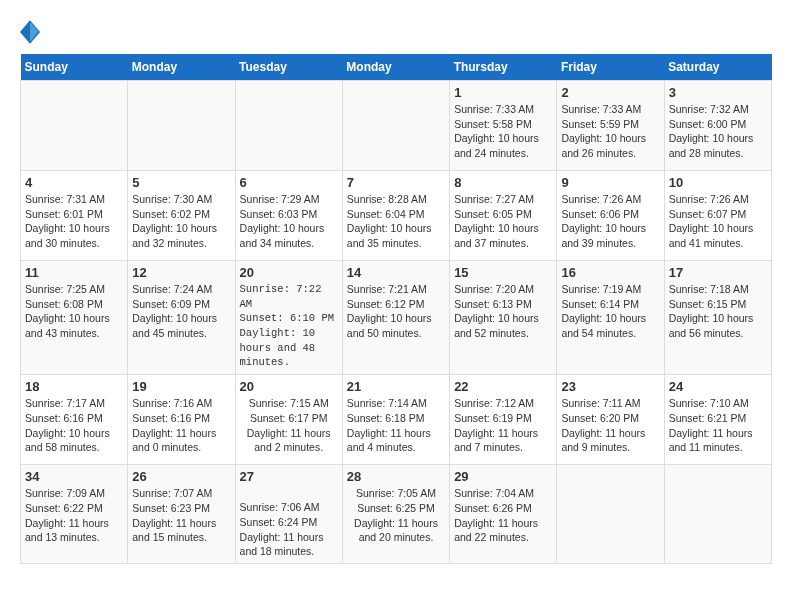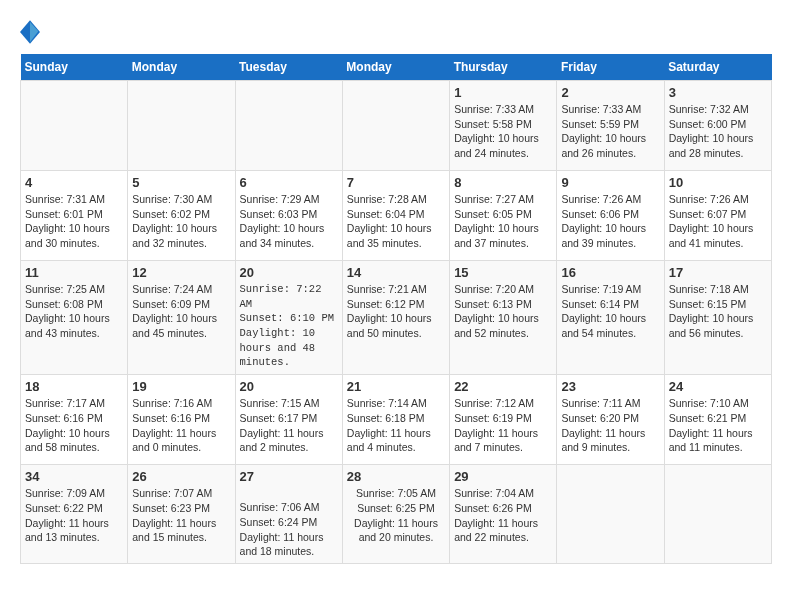--- a/index.html
+++ b/index.html
@@ -161,21 +161,21 @@
 Daylight: 10 hours and 32 minutes.</div>
         </td>
         <td>
           <div class="day-number">6</div>
           <div class="day-info" style="white-space: pre-line;">Sunrise: 7:29 AM
 Sunset: 6:03 PM
 Daylight: 10 hours and 34 minutes.</div>
         </td>
         <td>
           <div class="day-number">7</div>
-          <div class="day-info" style="white-space: pre-line;">Sunrise: 7:28 AM
+          <div class="day-info" style="white-space: pre-line;">Sunrise: 8:28 AM
 Sunset: 6:04 PM
 Daylight: 10 hours and 35 minutes.</div>
         </td>
         <td>
           <div class="day-number">8</div>
           <div class="day-info" style="white-space: pre-line;">Sunrise: 7:27 AM
 Sunset: 6:05 PM
 Daylight: 10 hours and 37 minutes.</div>
         </td>
         <td>
@@ -243,21 +243,21 @@
 Daylight: 10 hours and 58 minutes.</div>
         </td>
         <td>
           <div class="day-number">19</div>
           <div class="day-info" style="white-space: pre-line;">Sunrise: 7:16 AM
 Sunset: 6:16 PM
 Daylight: 11 hours and 0 minutes.</div>
         </td>
         <td>
           <div class="day-number">20</div>
-          <div class="day-info" style="white-space: pre-line;">Sunrise: 7:15 AM
+          <div class="day-info" style="white-space: pre-line; text-align: center;">Sunrise: 7:15 AM
 Sunset: 6:17 PM
 Daylight: 11 hours and 2 minutes.</div>
         </td>
         <td>
           <div class="day-number">21</div>
           <div class="day-info" style="white-space: pre-line;">Sunrise: 7:14 AM
 Sunset: 6:18 PM
 Daylight: 11 hours and 4 minutes.</div>
         </td>
         <td>

